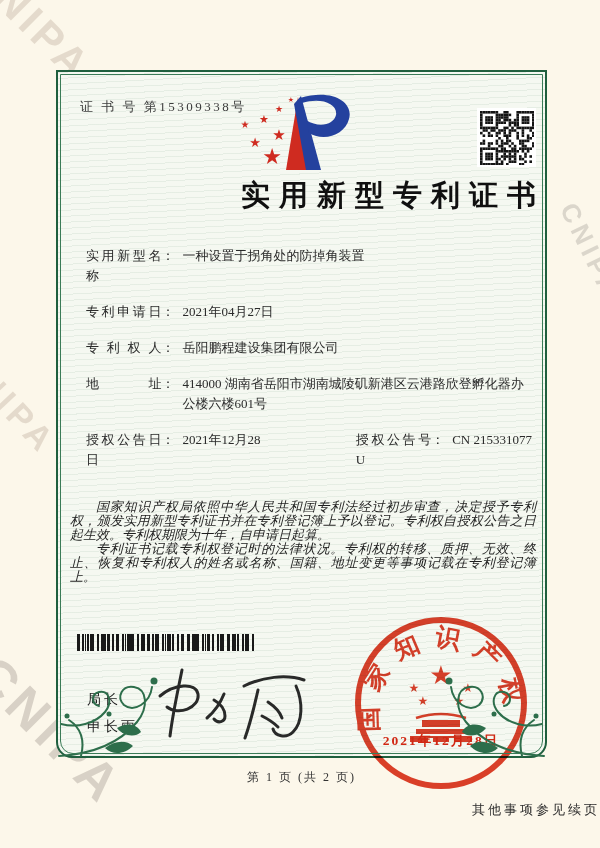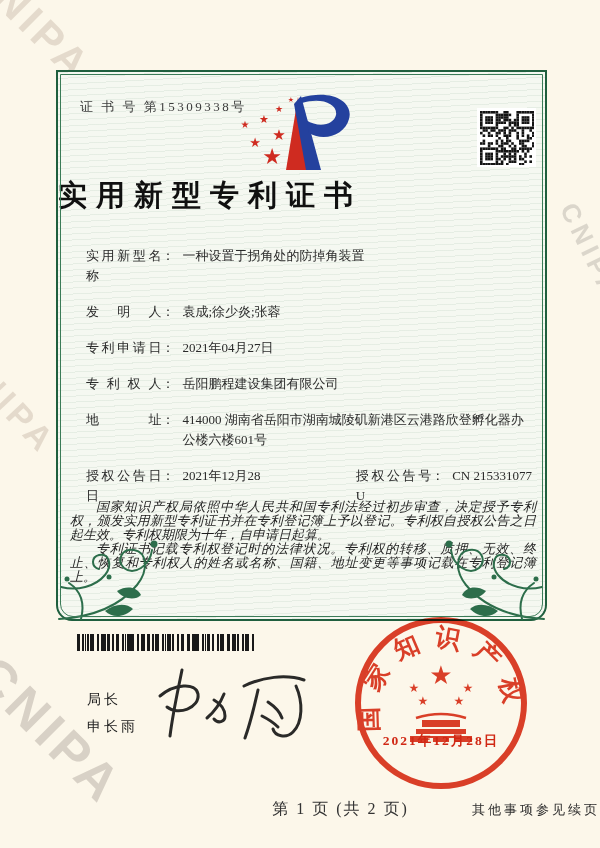--- a/index.html
+++ b/index.html
@@ -13,39 +13,39 @@
     position:absolute;font-family:"Liberation Sans","DejaVu Sans",sans-serif;
     font-weight:bold;color:rgba(196,178,162,.42);letter-spacing:5px;
     pointer-events:none;white-space:nowrap;
   }
   .wm1{left:-46px;top:-4px;font-size:42px;transform:rotate(45deg);}
   .wm2{left:538px;top:236px;font-size:26px;transform:rotate(64deg);color:rgba(170,165,158,.40);}
   .wm3{left:-58px;top:382px;font-size:34px;transform:rotate(47deg);}
   .wm4{left:-42px;top:700px;font-size:52px;transform:rotate(45deg);color:rgba(168,158,148,.42);}
 
   .frame{
-    position:absolute;left:56px;top:70px;width:491px;height:551px;
+    position:absolute;left:56px;top:70px;width:491px;height:688px;
     border:2px solid #1f5f3e;
     border-bottom-left-radius:16px;border-bottom-right-radius:16px;
     background:
       repeating-linear-gradient(177deg, rgba(140,175,150,.15) 0 1px, rgba(255,255,255,0) 1px 6px),
       #f5f8f1;
     box-sizing:border-box;
   }
   .frame::after{
     content:"";position:absolute;inset:2px;border:1px solid #3a7b57;
     border-bottom-left-radius:13px;border-bottom-right-radius:13px;
     pointer-events:none;
   }
 
   .cert-no{position:absolute;left:22px;top:26px;font-size:13px;letter-spacing:2.5px;color:#3c3c3c;}
   .logo{position:absolute;left:50%;margin-left:-68px;top:20px;}
   .qr{position:absolute;left:419px;top:36px;background:#fff;padding:2px;}
   .title{
-    position:absolute;left:0;top:104px;width:100%;text-align:left;
+    position:absolute;left:0;top:104px;width:100%;text-align:right;
     font-size:29px;font-weight:bold;letter-spacing:9px;color:#101010;
   }
 
   .fields{position:absolute;left:28px;top:174px;width:458px;font-size:13px;color:#2a2a2a;}
   .frow{margin-bottom:16px;line-height:20px;}
   .flabel{display:inline-block;width:5.8em;text-align:justify;text-align-last:justify;vertical-align:top;}
   .colon{margin-right:8px;}
   .colon::before{content:"：";}
   .fvalue{display:inline-block;max-width:352px;vertical-align:top;}
   .grant-row{display:flex;}
@@ -68,21 +68,21 @@
 
   .signer{position:absolute;left:29px;top:614px;font-size:14px;letter-spacing:3px;line-height:27px;color:#222;}
   .sig{position:absolute;left:90px;top:586px;}
 
   .seal{position:absolute;left:292px;top:540px;opacity:.9;mix-blend-mode:multiply;}
   .seal-date{
     position:absolute;left:292px;top:660px;width:182px;text-align:center;
     color:#d02814;font-size:13.5px;letter-spacing:2px;font-weight:bold;
   }
 
-  .page-info{position:absolute;left:0;top:727px;width:100%;text-align:center;font-size:16px;letter-spacing:2px;color:#333;margin-left:39px;}
+  .page-info{position:absolute;left:0;top:697px;width:100%;text-align:center;font-size:12px;letter-spacing:2px;color:#333;}
   .corner{position:absolute;bottom:-6px;pointer-events:none;}
   .corner-l{left:-5px;}
   .corner-r{right:-5px;transform:scaleX(-1);}
 
   .continuation{position:absolute;left:0;top:801px;width:100%;text-align:right;font-size:13px;letter-spacing:3px;color:#2c2c2c;}
 </style>
 </head>
 <body>
 
 <div>
@@ -358,23 +358,20 @@
         </g>
     </svg>
 
     <div class="title">实用新型专利证书</div>
 
     <div class="fields">
       <div class="frow">
         <span class="flabel">实用新型名称</span><span class="colon"></span><span class="fvalue">一种设置于拐角处的防掉角装置</span>
       </div>
       <div class="frow">
-        <span class="flabel">发明人</span><span class="colon"></span><span class="fvalue">袁成;徐少炎;张蓉</span>
-      </div>
-      <div class="frow">
         <span class="flabel">专利申请日</span><span class="colon"></span><span class="fvalue">2021年04月27日</span>
       </div>
       <div class="frow">
         <span class="flabel">专利权人</span><span class="colon"></span><span class="fvalue">岳阳鹏程建设集团有限公司</span>
       </div>
       <div class="frow">
         <span class="flabel">地址</span><span class="colon"></span><span class="fvalue">414000 湖南省岳阳市湖南城陵矶新港区云港路欣登孵化器办公楼六楼601号</span>
       </div>
       <div class="frow grant-row">
         <div>

